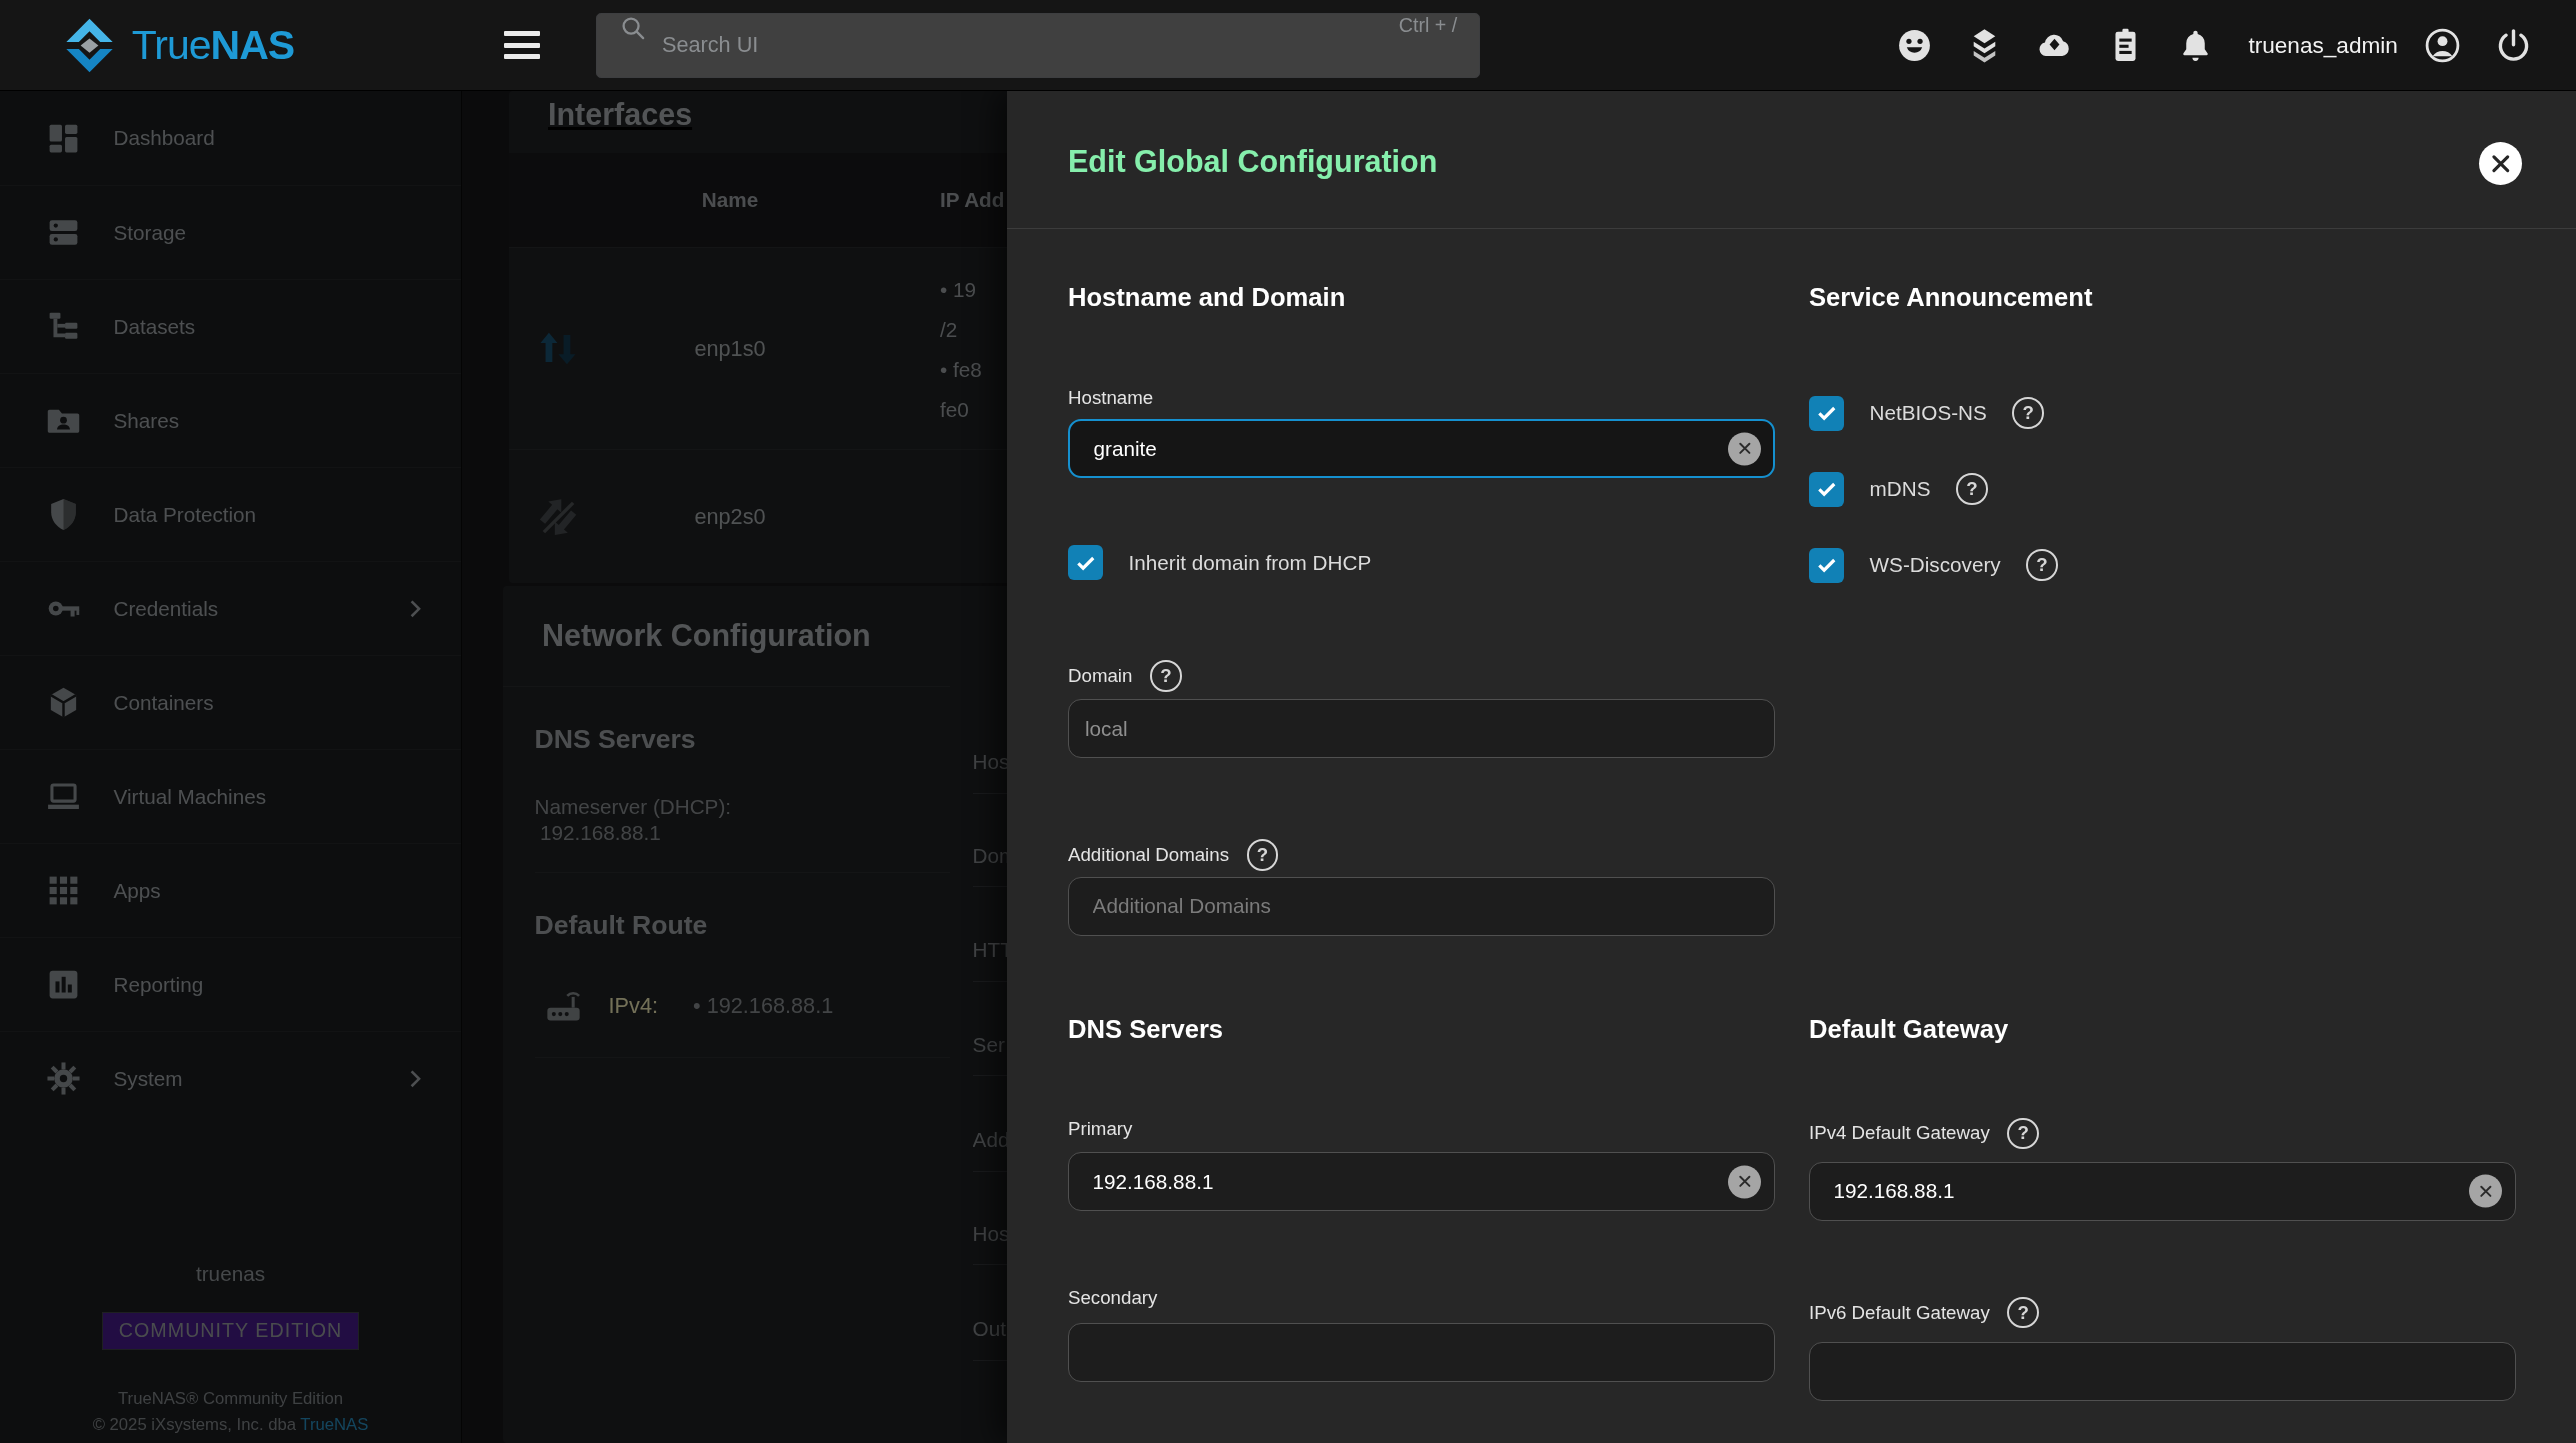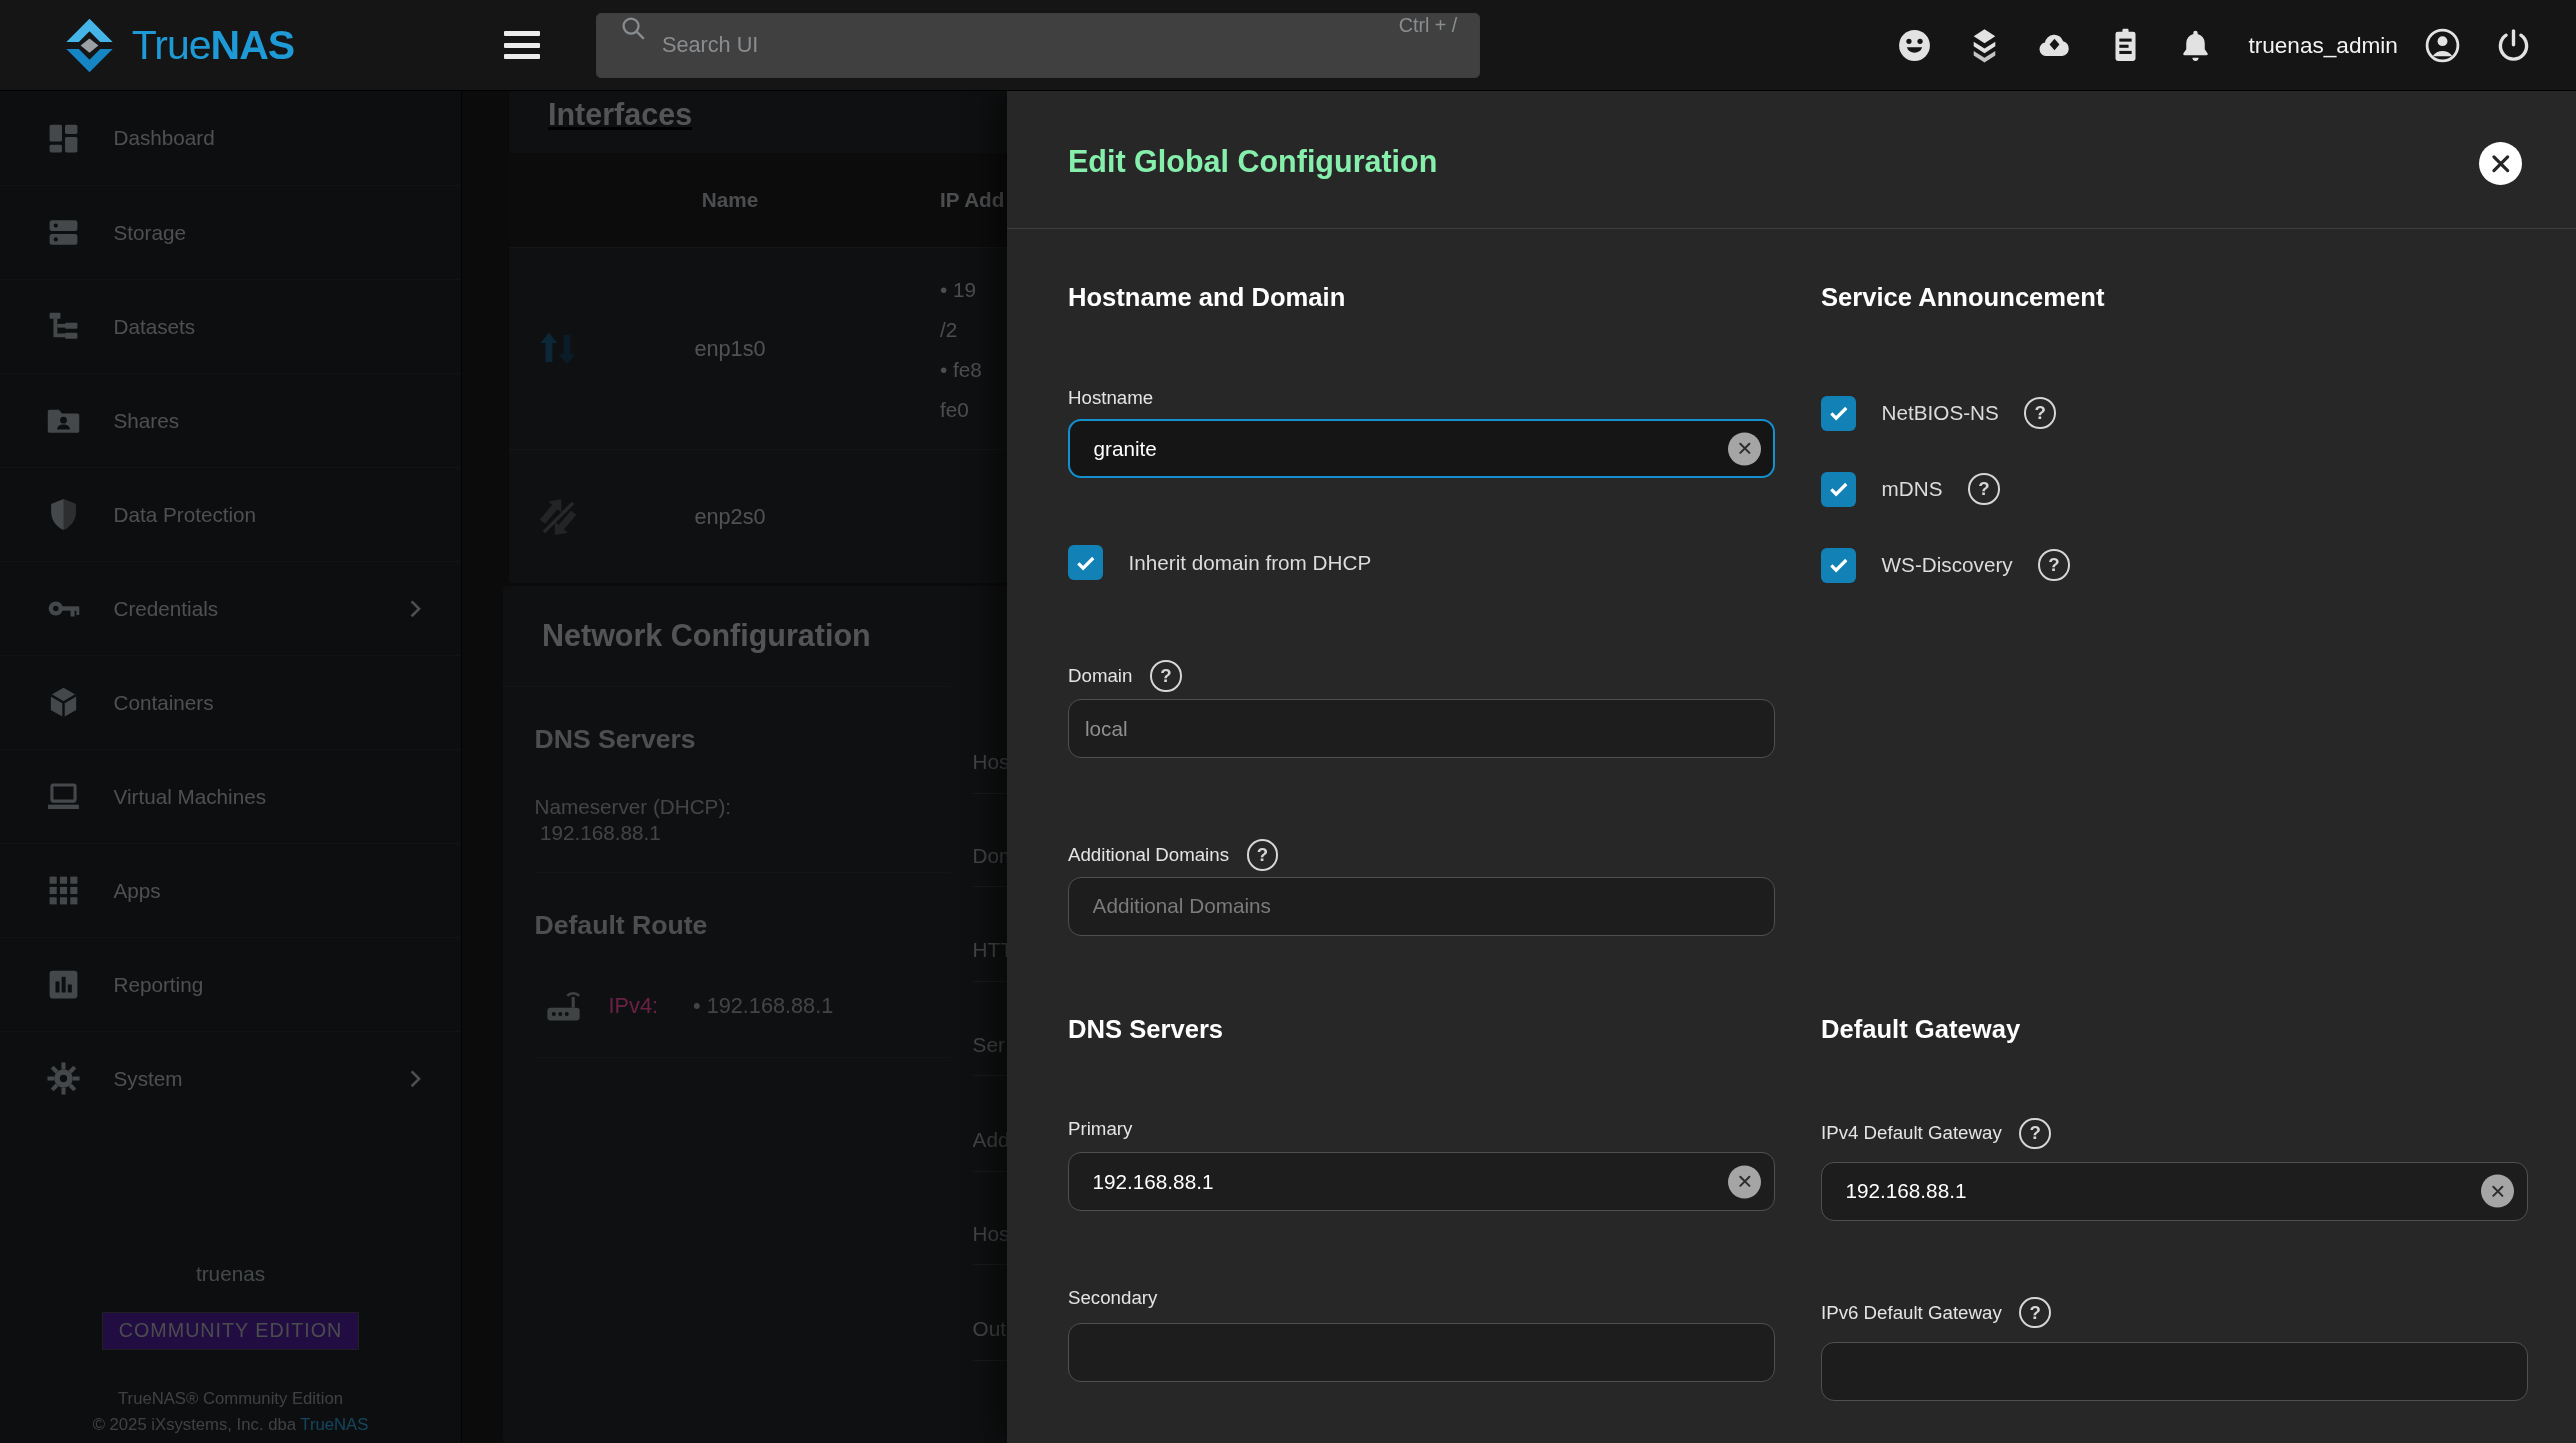--- a/index.html
+++ b/index.html
@@ -72,38 +72,38 @@
   .ip-lines { font-size:20.7px; color:#a6abaf; line-height:40px; padding-top:3.9px; }
   .card-nc { left:41px; top:495px; width:469px; height:857px; }
   .nc-title { font-size:30.5px; font-weight:700; color:#b6bbbe; padding:31.5px 0 0 39px; }
   .nc-div { border-top:1px solid #2e3032; margin-top:33px; }
   .nc-sub { font-size:26.6px; font-weight:700; color:#a9aeb1; margin:37px 0 0 31.5px; }
   .nc-ns-label { font-size:20.7px; color:#93989b; margin:39px 0 0 31.5px; line-height:26.6px; }
   .nc-ns-value { font-size:20.7px; color:#93989b; margin-left:37px; line-height:26.6px; }
   .nc-div2 { border-top:1px solid #2e3032; margin:25.6px 0 0 31.5px; }
   .route-row { display:flex; align-items:center; margin:43px 0 0 39px; }
   .route-row svg { width:43px; height:43px; color:#8f9497; }
-  .route-l { font-size:21.7px; color:#ec4899; margin-left:23.6px; }
+  .route-l { font-size:21.7px; color:#fef9c3; margin-left:23.6px; }
   .route-v { font-size:21.7px; color:#93989b; margin-left:35px; }
   .nc-div3 { border-top:1px solid #2e3032; margin:29.5px 0 0 31.5px; }
   .card-gc { left:488px; top:495px; width:69px; height:857px; overflow:hidden; }
   .gc-label { position:absolute; left:22.6px; width:43px; overflow:hidden; white-space:nowrap;
               font-size:20.7px; color:#93989b; }
   .gc-line { position:absolute; left:22.6px; width:43px; border-top:1px solid #3a3d40; }
 
   
   .panel { position:absolute; top:91px; left:1007px; right:0; bottom:0; background:#272727; z-index:20;
            box-shadow:-9.8px 0 29.5px rgba(0,0,0,0.6); }
   .panel-header { position:relative; height:138px; border-bottom:1px solid #3c3c3c; }
   .panel-title { position:absolute; left:61px; top:53px; font-size:30.5px; font-weight:700; color:#86efac; }
   .close-btn { position:absolute; right:54px; top:51px; width:43px; height:43px; border-radius:50%;
                background:#fff; border:none; cursor:pointer; display:flex; align-items:center; justify-content:center; }
   .close-btn svg { width:23.6px; height:23.6px; stroke:#262626; stroke-width:3.2; }
   .panel-body { position:absolute; top:138px; left:61px; right:53px; bottom:0; display:grid;
-                grid-template-columns:707px 707px; column-gap:46px; grid-template-rows:732px 1fr;
+                grid-template-columns:707px 707px; column-gap:34px; grid-template-rows:732px 1fr;
                 padding-top:54px; align-content:start; }
   .section-title { font-size:25.6px; font-weight:700; color:#fff; line-height:29.5px; }
   .field-label { display:flex; align-items:center; gap:17.7px; font-size:18.7px; color:#e4e4e4; line-height:21.7px; }
   .help { width:31.5px; height:31.5px; border:2.5px solid #d6d6d6; border-radius:50%; color:#d6d6d6;
           font-size:18.7px; font-weight:700; display:flex; align-items:center; justify-content:center;
           flex:none; cursor:pointer; }
   .input-wrap { position:relative; width:100%; }
   .tn-input { width:100%; height:59px; background:#1d1d1d; border:1px solid #505050; border-radius:13px;
               color:#fff; font-size:20.7px; font-family:inherit; padding:0 63px 0 23.6px; outline:none; }
   .tn-input::placeholder { color:#7b7b7b; }

